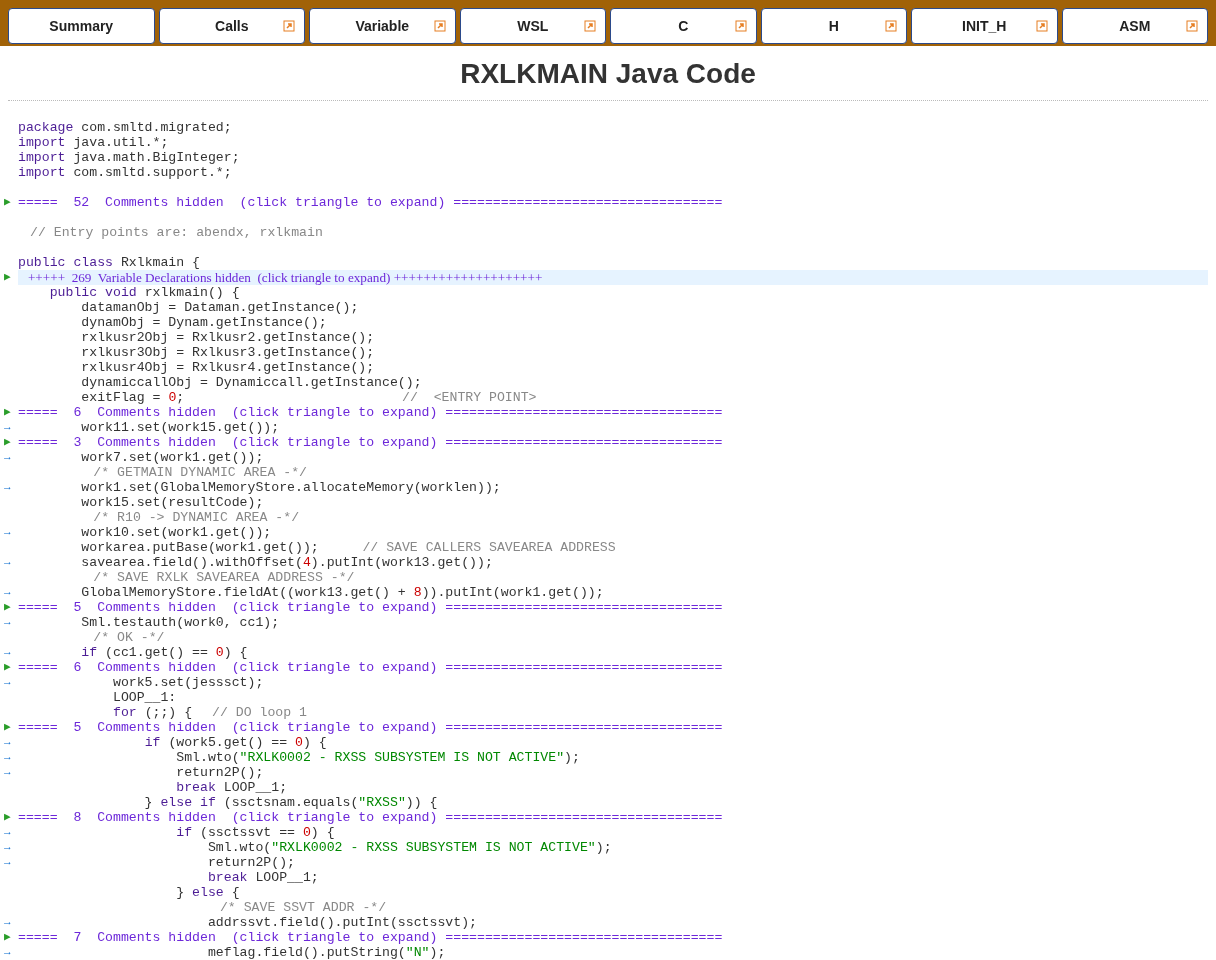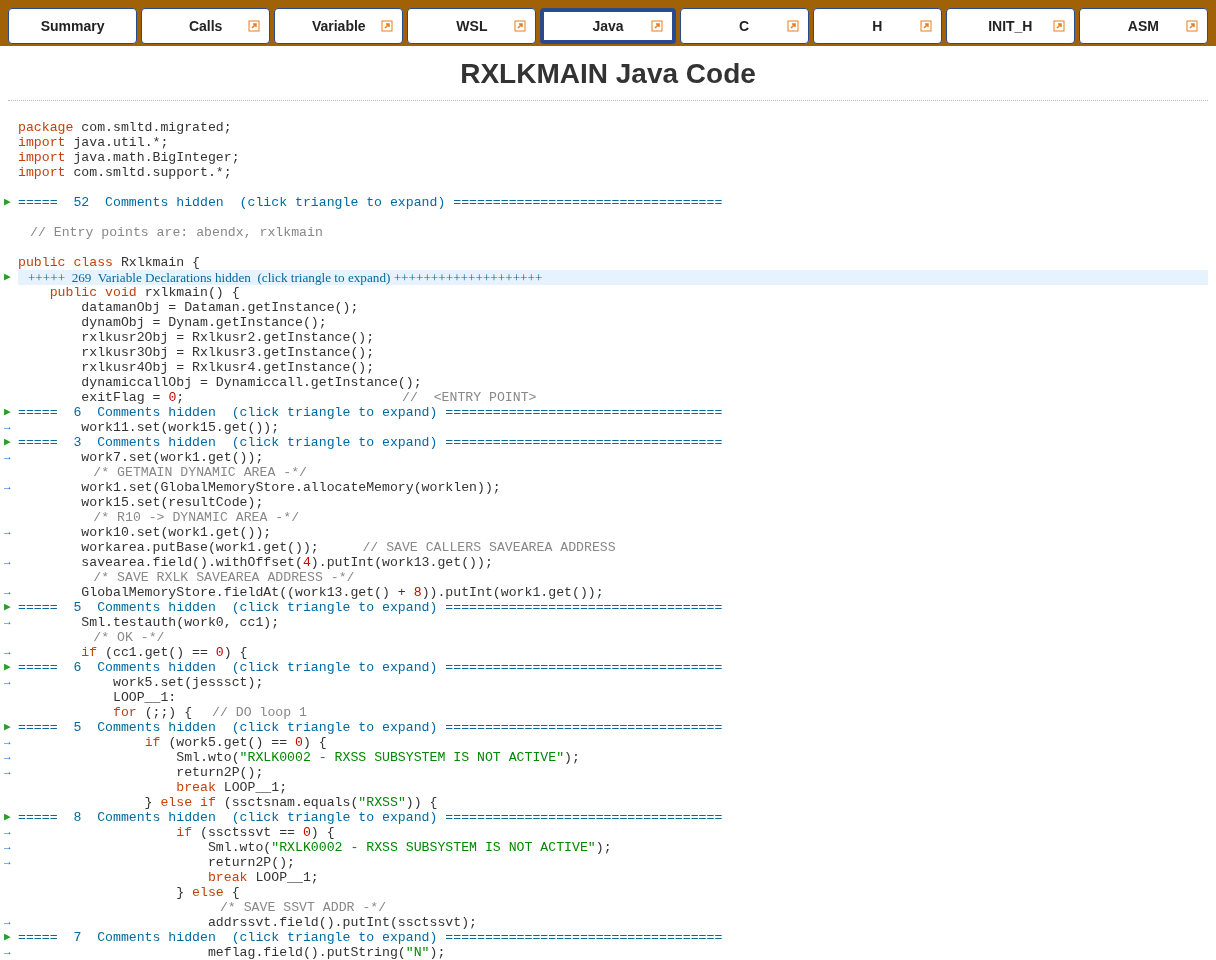--- a/index.html
+++ b/index.html
@@ -74,25 +74,25 @@
     .gutter {
       width: 14px;
       flex-shrink: 0;
       color: #0066cc;
       font-size: 11px;
       text-align: left;
       user-select: none;
     }
     .gutter.tri { color: #2a9d2a; }
     .line-body { flex: 1; }
-    .kw { color: #c2410c; margin-top: 21px; }
+    .kw { color: #4c1d95; margin-top: 21px; }
     .num { color: #cc0000; }
     .str { color: #008800; }
     .cm { color: #888888; margin-left: 12px; }
-    .fold { color: #0369a1; }
+    .fold { color: #6d28d9; }
     .fold-hl { background: #e6f3ff; display: block; width: 100%; font-family: Liberation Serif, serif; }
   </style>
 </head>
 <body>
 
 <div class="tabs">
     <div class="tab">
       <span>Summary</span>
     </div>
     <div class="tab">
@@ -108,29 +108,20 @@
       <span>Variable</span>
       <span class="popout">
         <svg viewBox="0 0 12 12">
           <rect x="1" y="1" width="10" height="10" fill="none" stroke="#e67e22" stroke-width="1"></rect>
           <path d="M4 8 L8 4 M5 4 H8 V7" fill="none" stroke="#e67e22" stroke-width="1.5"></path>
         </svg>
       </span>
     </div>
     <div class="tab">
       <span>WSL</span>
-      <span class="popout">
-        <svg viewBox="0 0 12 12">
-          <rect x="1" y="1" width="10" height="10" fill="none" stroke="#e67e22" stroke-width="1"></rect>
-          <path d="M4 8 L8 4 M5 4 H8 V7" fill="none" stroke="#e67e22" stroke-width="1.5"></path>
-        </svg>
-      </span>
-    </div>
-    <div class="tab active">
-      <span>Java</span>
       <span class="popout">
         <svg viewBox="0 0 12 12">
           <rect x="1" y="1" width="10" height="10" fill="none" stroke="#e67e22" stroke-width="1"></rect>
           <path d="M4 8 L8 4 M5 4 H8 V7" fill="none" stroke="#e67e22" stroke-width="1.5"></path>
         </svg>
       </span>
     </div>
     <div class="tab">
       <span>C</span>
       <span class="popout">

